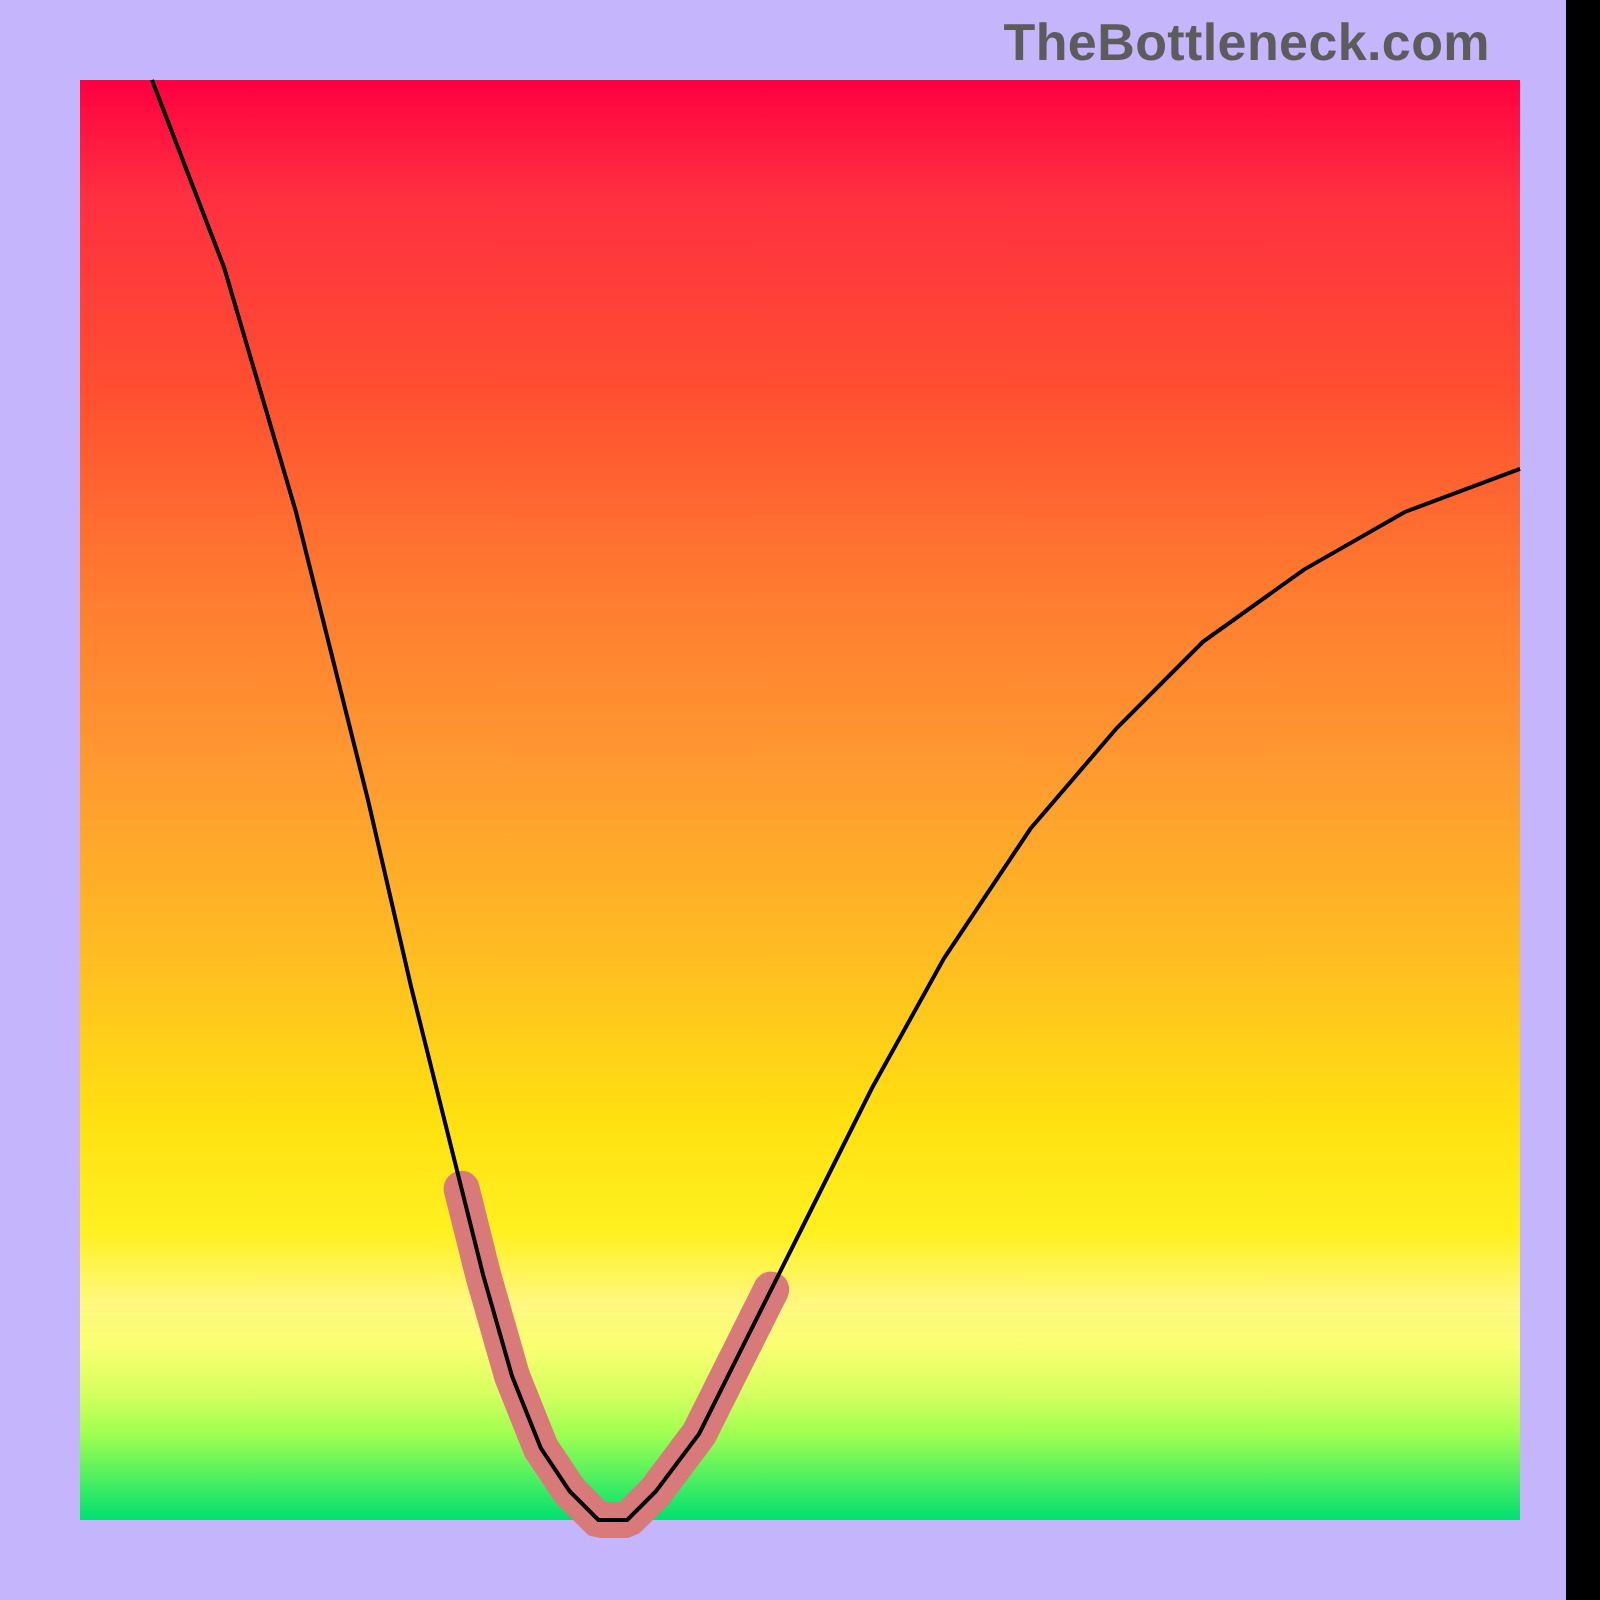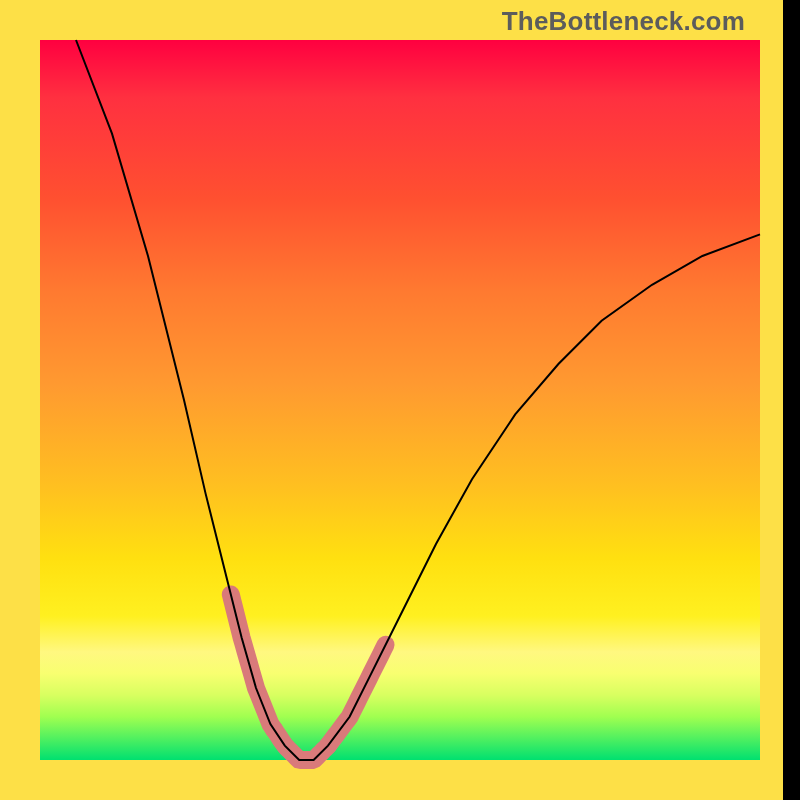--- a/index.html
+++ b/index.html
@@ -9,21 +9,21 @@
     height: 800px;
     background: #000000;
     overflow: hidden;
   }
   .frame {
     position: absolute;
     left: 0;
     top: 0;
     width: 783px;
     height: 800px;
-    background: #fde047;
+    background: #c4b5fd;
   }
   .plot-area {
     position: absolute;
     left: 40px;
     top: 40px;
     width: 720px;
     height: 720px;
     background: linear-gradient(
       to bottom,
       #ff0040 0%,

